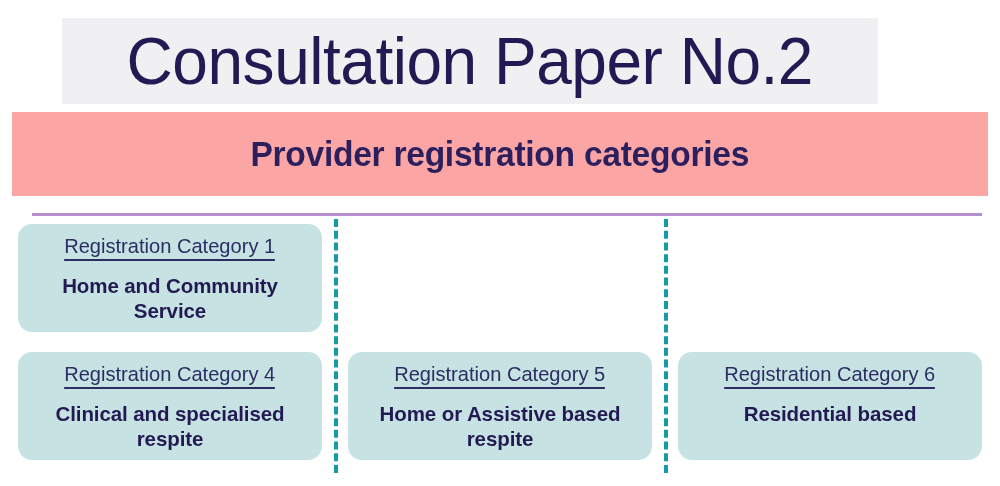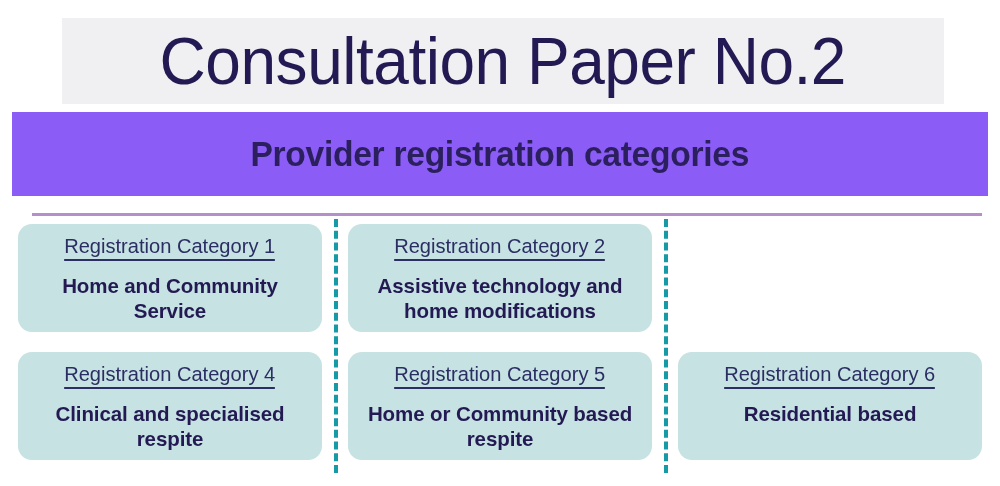--- a/index.html
+++ b/index.html
@@ -20,21 +20,21 @@
     position: absolute;
     inset: 0;
     background: #ffffff;
   }
 
   
   .title-band {
     position: absolute;
     left: 62px;
     top: 18px;
-    width: 882px;
+    width: 816px;
     height: 86px;
     background: #f0f0f2;
     display: flex;
     align-items: center;
     justify-content: center;
   }
   .title-text {
     font-family: "Liberation Sans", sans-serif;
     font-size: 66px;
     font-weight: 400;
@@ -45,21 +45,21 @@
     transform: scaleX(0.97);
   }
 
   
   .banner {
     position: absolute;
     left: 12px;
     top: 112px;
     width: 976px;
     height: 84px;
-    background: #8b5cf6;
+    background: #fca5a5;
     display: flex;
     align-items: center;
     justify-content: center;
   }
   .banner-text {
     font-family: "Liberation Sans", sans-serif;
     font-size: 35px;
     font-weight: bold;
     color: #2b1f5e;
     letter-spacing: -0.3px;
@@ -158,34 +158,30 @@
   <div class="divider d1"></div>
   <div class="divider d2"></div>
 
   <div class="grid">
 
     <div class="row row1">
       <div class="card c0">
         <div class="card-heading">Registration Category 1</div>
         <div class="card-body">Home and Community Service</div>
       </div>
-      <div class="card c1">
-        <div class="card-heading">Registration Category 2</div>
-        <div class="card-body">Assistive technology and home modifications</div>
-      </div>
     </div>
 
     <div class="row row2">
       <div class="card c0">
         <div class="card-heading">Registration Category 4</div>
         <div class="card-body">Clinical and specialised respite</div>
       </div>
       <div class="card c1">
         <div class="card-heading">Registration Category 5</div>
-        <div class="card-body">Home or Community based respite</div>
+        <div class="card-body">Home or Assistive based respite</div>
       </div>
       <div class="card c2">
         <div class="card-heading">Registration Category 6</div>
         <div class="card-body">Residential based</div>
       </div>
     </div>
 
   </div>
 
 </div>

